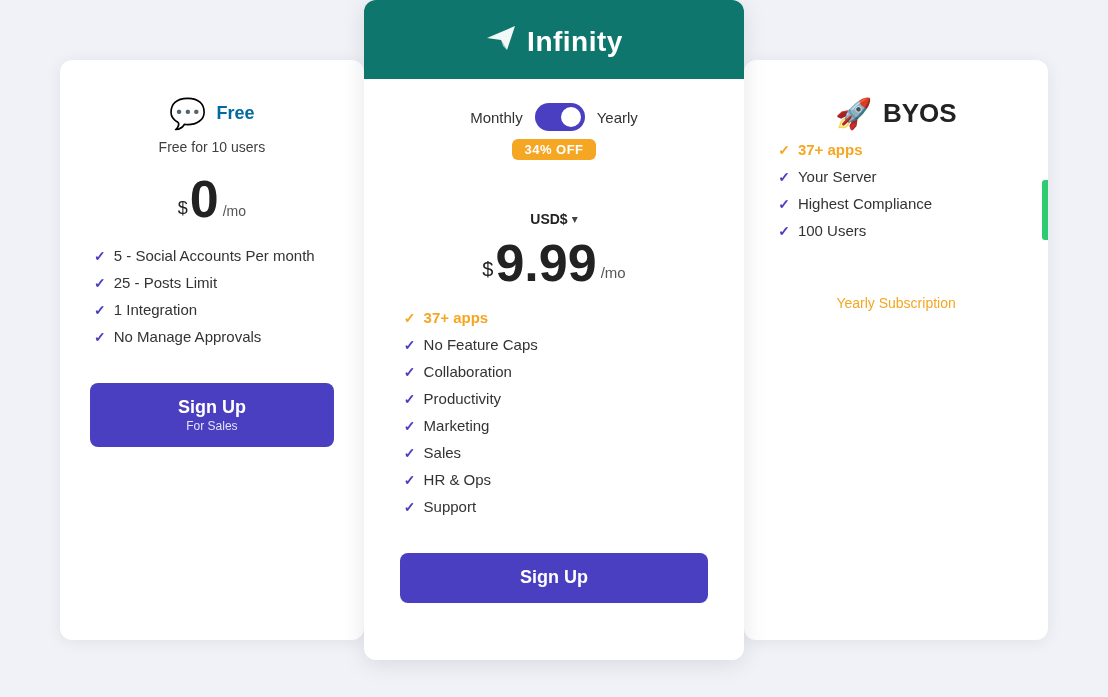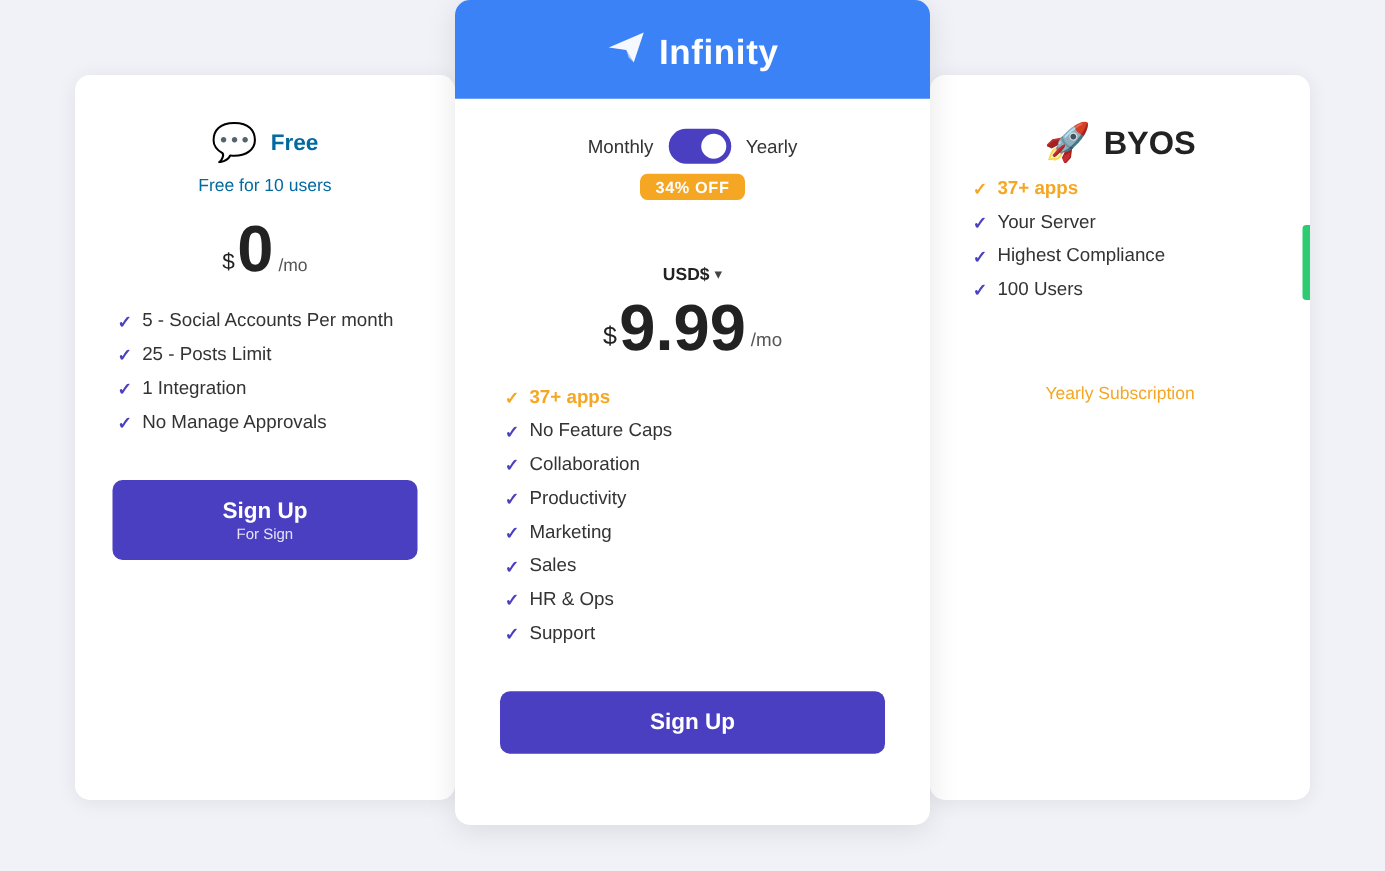--- a/index.html
+++ b/index.html
@@ -47,21 +47,21 @@
       display: flex;
       flex-direction: column;
       align-items: center;
       box-shadow: 0 4px 24px rgba(0,0,0,0.10);
       position: relative;
       margin-top: 0;
       z-index: 2;
       padding: 0 0 36px 0;
     }
     .infinity-header {
-      background: #3b82f6;
+      background: #0f766e;
       width: 100%;
       border-radius: 12px 12px 0 0;
       padding: 22px 0 18px 0;
       display: flex;
       align-items: center;
       justify-content: center;
       gap: 10px;
     }
     .infinity-header-icon {
       color: #fff;
@@ -221,21 +221,21 @@
     .free-icon {
       font-size: 30px;
     }
     .free-title {
       font-size: 18px;
       font-weight: 700;
       color: #0369a1;
     }
     .free-subtitle {
       font-size: 14px;
-      color: #0369a1;
+      color: #404040;
       margin-bottom: 18px;
     }
     .free-price-row {
       display: flex;
       align-items: flex-end;
       gap: 2px;
       margin-bottom: 22px;
     }
     .free-dollar {
       font-size: 18px;
@@ -290,21 +290,21 @@
       align-items: center;
       gap: 8px;
       font-size: 15px;
       color: #333;
       margin-bottom: 10px;
       padding-left: 4px;
     }
     .yearly-sub {
       color: #f5a623;
       font-size: 14px;
-      margin-top: 28px;
+      margin-top: 18px;
       font-weight: 500;
     }
     .green-bar {
       position: absolute;
       right: 0;
       top: 120px;
       width: 6px;
       height: 60px;
       background: #2ecc71;
       border-radius: 3px 0 0 3px;
@@ -342,21 +342,21 @@
         <span class="check-icon">✓</span>
         <span>1 Integration</span>
       </li>
       <li>
         <span class="check-icon">✓</span>
         <span>No Manage Approvals</span>
       </li>
     </ul>
     <button class="btn-primary">
       <span>Sign Up</span>
-      <span class="btn-sub">For Sign</span>
+      <span class="btn-sub">For Sales</span>
     </button>
   </div>
 
   <div class="card-infinity">
     <div class="infinity-header">
       <span class="infinity-header-icon paper-plane">
         <svg width="32" height="32" viewBox="0 0 32 32" fill="none" xmlns="http://www.w3.org/2000/svg">
           <polygon points="2,16 30,4 22,28 16,18" fill="white" opacity="0.95"></polygon>
           <polygon points="16,18 18,24 22,28" fill="rgba(255,255,255,0.6)"></polygon>
         </svg>

